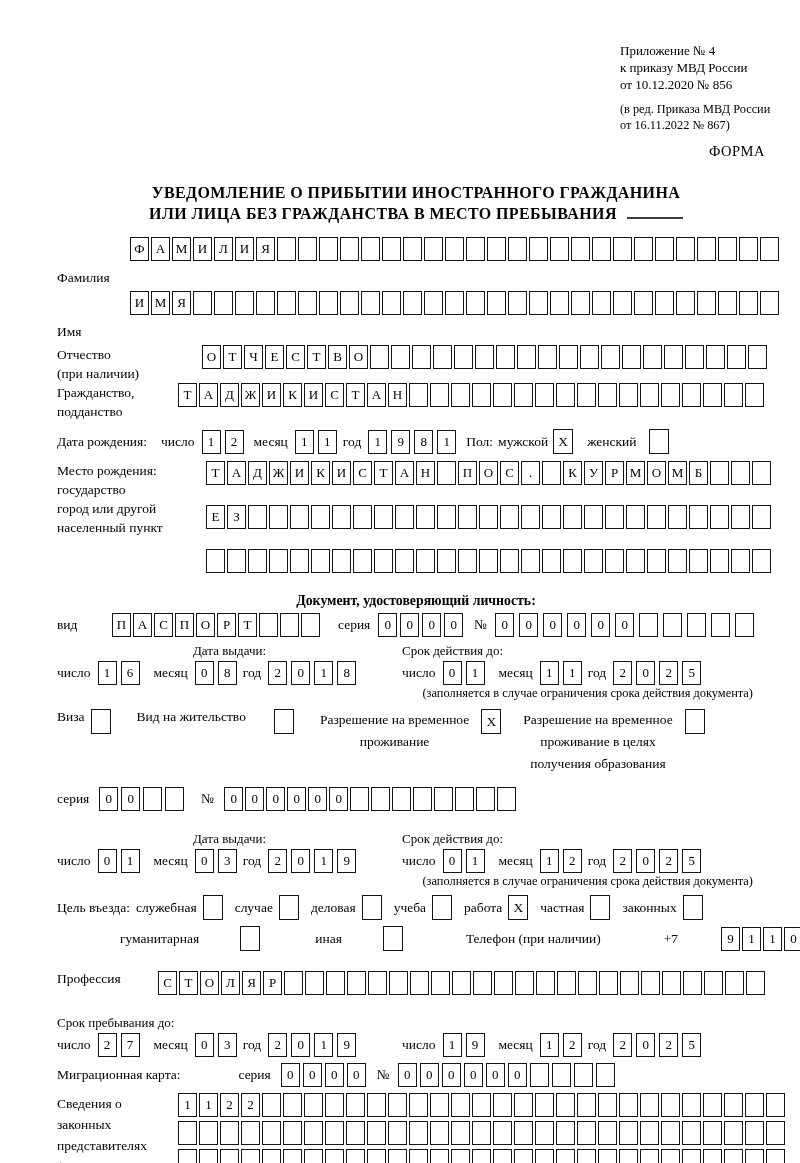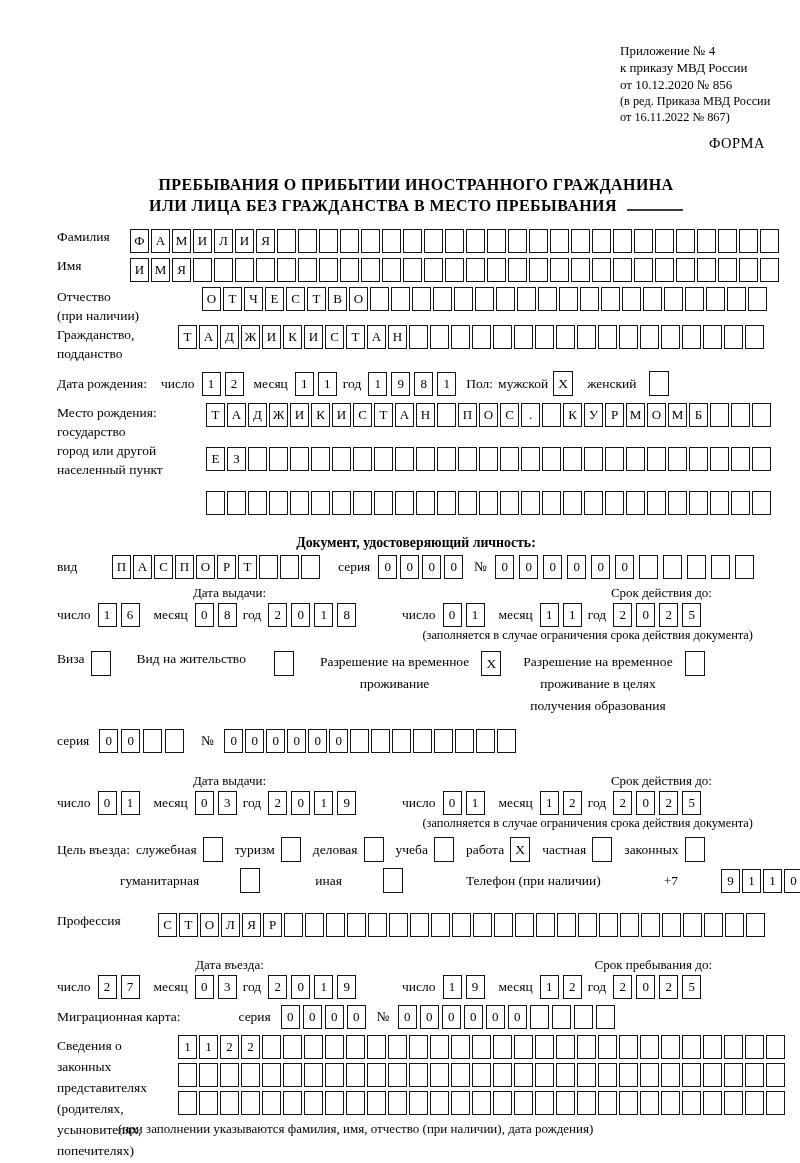--- a/index.html
+++ b/index.html
@@ -4,33 +4,33 @@
 <style>
   html,body{margin:0;padding:0;background:#fff;}
   .page{
     width:800px;height:1163px;background:#ffffff;color:#000;
     font-family:"Liberation Serif","DejaVu Serif",serif;
     box-sizing:border-box;padding:42px 25px 0 57px;overflow:hidden;position:relative;
   }
   
   .hdr{margin-left:563px;}
   .hdr-line{font-size:13px;line-height:17px;white-space:nowrap;}
-  .hdr-sub-block{margin-top:0;}
+  .hdr-sub-block{margin-top:8px;}
   .hdr-sub{font-size:12.3px;line-height:16px;white-space:nowrap;}
   .form-label{text-align:right;font-weight:normal;font-size:14.5px;margin-top:10px;padding-right:10px;letter-spacing:0.5px;}
   
   .title{text-align:center;font-weight:bold;font-size:16px;line-height:21px;margin-top:22px;letter-spacing:0.4px;}
   .underline{display:inline-block;width:56px;height:14px;border-bottom:2.2px solid #3c3c3c;margin-left:10px;}
   .sec-heading{font-weight:bold;font-size:15px;margin-top:24px;letter-spacing:0.9px;white-space:nowrap;}
   
   .rows{margin-top:13px;font-size:13.5px;}
   .row{display:flex;align-items:flex-start;}
   .lab{flex:none;}
   .lab2{flex:none;line-height:19px;}
-  .w73{width:73px;} .w145{width:145px;} .w121{width:121px;} .w149{width:149px;line-height:19px;}
+  .w73{width:73px;margin-top:33px;} .w145{width:145px;} .w121{width:121px;} .w149{width:149px;line-height:19px;}
   .w101{width:101px;} .w55{width:55px;}
   .cells{display:flex;flex:none;}
   .cell{
     flex:none;width:19px;height:24px;box-sizing:border-box;border:1.6px solid #151515;
     margin-right:2px;display:flex;align-items:center;justify-content:center;font-size:13px;background:#fff;
   }
   .sp .cell{margin-right:5px;}   
   .sp3 .cell{margin-right:3px;}
   .cbox{
     flex:none;width:20px;height:25px;box-sizing:border-box;border:1.6px solid #151515;
@@ -39,21 +39,21 @@
   .mb5{margin-bottom:5px;} .mb6{margin-bottom:6px;} .mb7{margin-bottom:7px;} .mb4{margin-bottom:20px;}
   .mb8{margin-bottom:8px;} .mb2{margin-bottom:2px;} .mb1{margin-bottom:1px;}
   
   .dg{display:flex;align-items:center;}
   .dg .lab{margin-right:7px;}
   .dg .cell{margin-right:4px;}
   .daterow{display:flex;align-items:center;}
   .half-left{display:flex;flex:none;width:345px;align-items:center;}
   .datelabels{display:flex;font-size:13px;}
   .dl-left{flex:none;width:345px;text-align:center;}
-  .dl-right{flex:none;width:310px;text-align:right;}
+  .dl-right{flex:none;width:310px;text-align:left;}
   .note-right{font-size:12.4px;text-align:right;padding-right:22px;}
   .center-bold{font-weight:bold;text-align:center;font-size:13.8px;margin-bottom:4px;}
   
   .inline-row{display:flex;align-items:center;}
   .inline-row .bx-gap{margin-left:6px;}
   .it-gap{margin-left:12px;}
   .stay-row{display:flex;align-items:flex-start;margin-top:6px;margin-bottom:12px;}
   .stay-label-multi{text-align:center;line-height:22px;}
   .reps-cells .cells{margin-bottom:4px;}
   .note-center{font-size:13px;padding-left:130px;margin-top:6px;white-space:nowrap;}
@@ -69,21 +69,21 @@
     <div class="hdr-line">от 10.12.2020 № 856</div>
     <div class="hdr-sub-block">
       <div class="hdr-sub">(в ред. Приказа МВД России</div>
       <div class="hdr-sub">от 16.11.2022 № 867)</div>
     </div>
   </div>
 
   <div class="form-label">ФОРМА</div>
 
   <div class="title">
-    <div><span>ПРЕБЫВАНИЯ О ПРИБЫТИИ ИНОСТРАННОГО ГРАЖДАНИНА</span></div>
+    <div><span>УВЕДОМЛЕНИЕ О ПРИБЫТИИ ИНОСТРАННОГО ГРАЖДАНИНА</span></div>
     <div><span>ИЛИ ЛИЦА БЕЗ ГРАЖДАНСТВА В МЕСТО ПРЕБЫВАНИЯ</span><span class="underline"></span></div>
   </div>
 
 
   <div class="rows">
 
     <div class="row mb5">
       <span class="lab w73">Фамилия</span>
       <span class="cells">
           <span class="cell">Ф</span>
@@ -534,21 +534,21 @@
           </span>
       </span>
     </div>
 
     <div class="note-right mb6">(заполняется в случае ограничения срока действия документа)</div>
 
     <div class="row mb6 inline-row">
       <span class="lab" style="margin-right:6px;">Цель въезда:</span>
       <span class="lab">служебная</span>
       <span class="cbox bx-gap"></span>
-      <span class="lab it-gap">туризм</span>
+      <span class="lab it-gap">случае</span>
       <span class="cbox bx-gap"></span>
       <span class="lab it-gap">деловая</span>
       <span class="cbox bx-gap"></span>
       <span class="lab it-gap">учеба</span>
       <span class="cbox bx-gap"></span>
       <span class="lab it-gap">работа</span>
       <span class="cbox bx-gap">X</span>
       <span class="lab it-gap">частная</span>
       <span class="cbox bx-gap"></span>
       <span class="lab it-gap">законных</span>
@@ -605,21 +605,20 @@
           <span class="cell"></span>
           <span class="cell"></span>
           <span class="cell"></span>
           <span class="cell"></span>
           <span class="cell"></span>
           <span class="cell"></span>
         </span>
     </div>
 
     <div class="datelabels mb2">
-      <span class="dl-left">Дата въезда:</span>
       <span class="dl-right">Срок пребывания до:</span>
     </div>
 
     <div class="row mb6 daterow">
       <span class="half-left dg">
         <span class="lab">число</span>
         <span class="cells">
             <span class="cell">2</span>
             <span class="cell">7</span>
           </span>

